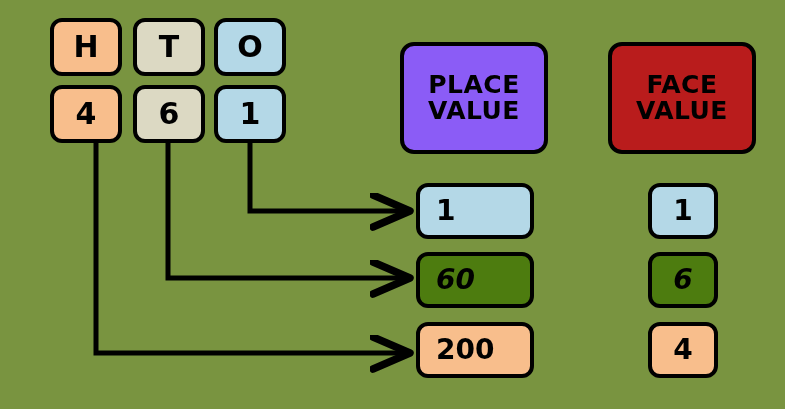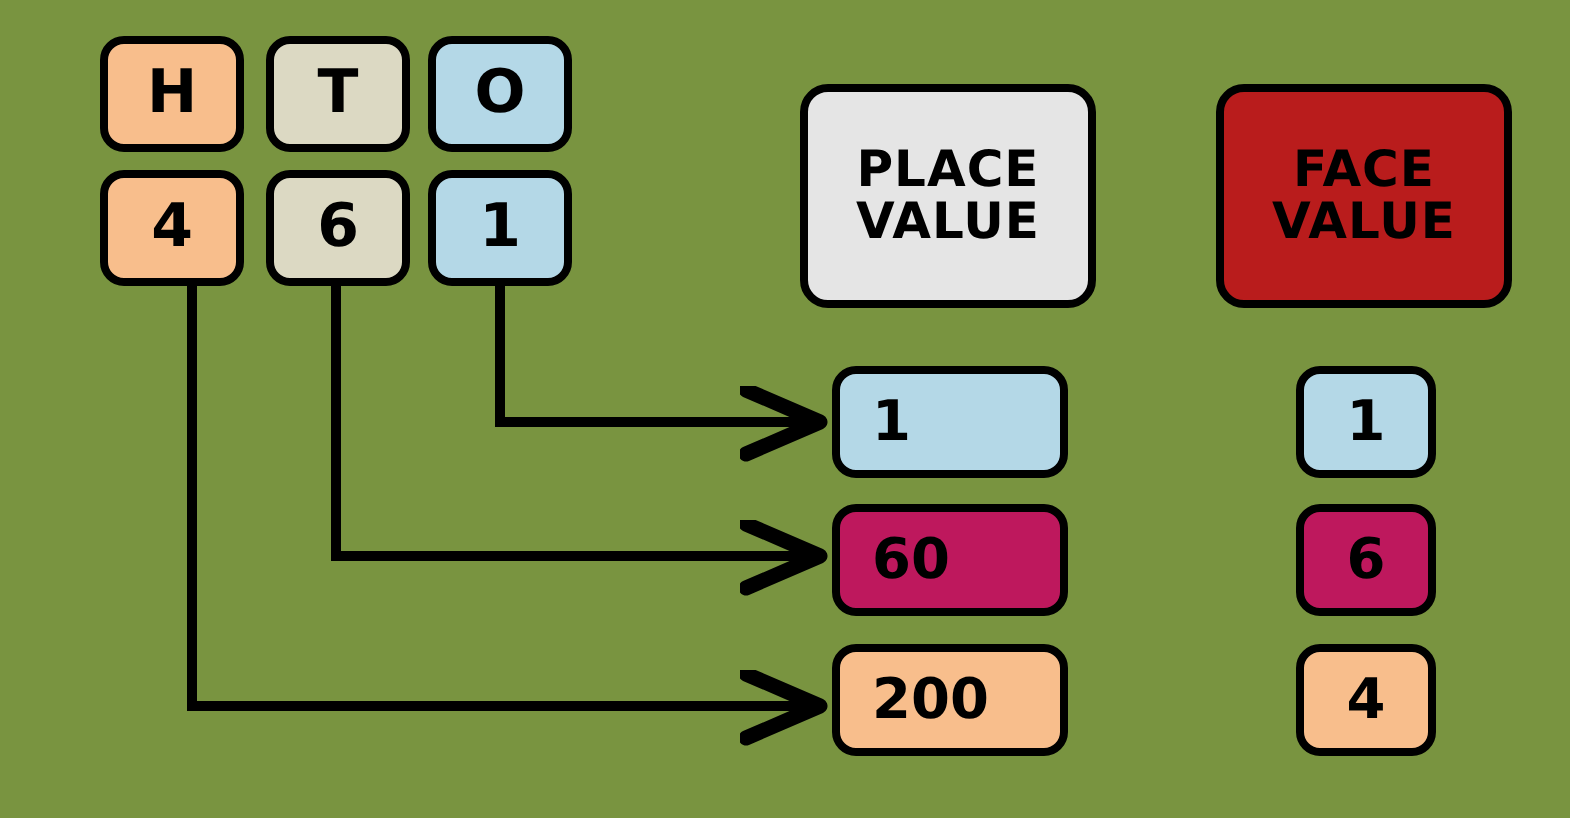--- a/index.html
+++ b/index.html
@@ -48,21 +48,21 @@
   
   .plaque {
     width: 148px;
     height: 112px;
     font-size: 25px;
     border-radius: 14px;
     flex-direction: column;
     letter-spacing: 0.5px;
   }
   .plaque span { display: block; }
-  .plaque-place { left: 400px; top: 42px; background: #e5e5e5; }
+  .plaque-place { left: 400px; top: 42px; background: #8b5cf6; }
   .plaque-face  { left: 608px; top: 42px; background: #b91c1c; }
 
   
   .pv {
     left: 416px;
     width: 118px;
     height: 56px;
     font-size: 28px;
     justify-content: flex-start;
     padding-left: 16px;
@@ -79,21 +79,21 @@
     font-size: 28px;
   }
   .fv-1 { top: 183px; }
   .fv-2 { top: 252px; }
   .fv-3 { top: 322px; }
 
   
   .c-peach { background: #F8BE8C; }
   .c-tan   { background: #DCD9C3; }
   .c-blue  { background: #B4D8E7; }
-  .c-green { background: #be185d; }
+  .c-green { background: #4d7c0f; font-style: italic; }
 
   
   #wires {
     position: absolute;
     left: 0; top: 0;
     width: 785px;
     height: 409px;
     pointer-events: none;
   }
 </style>

